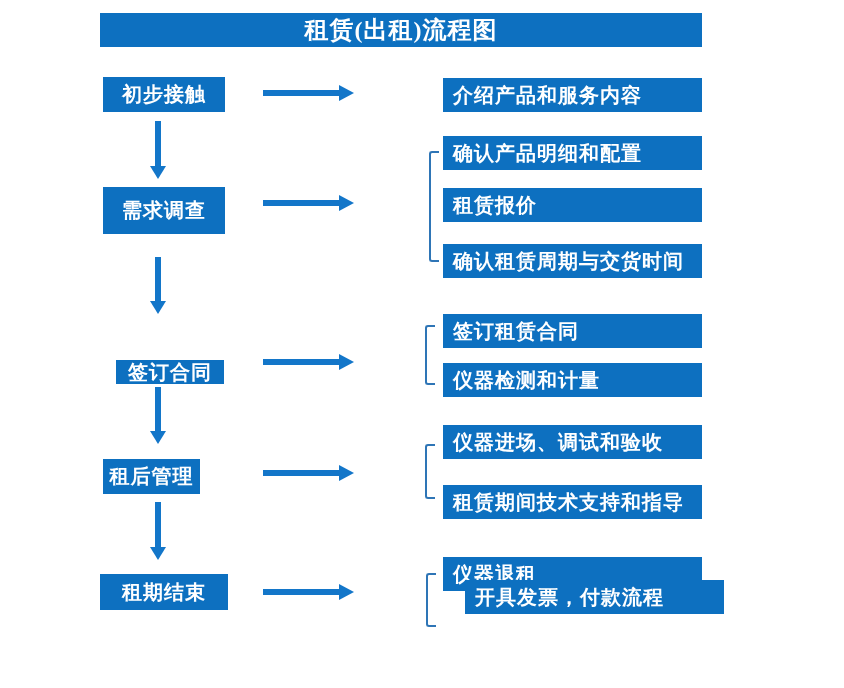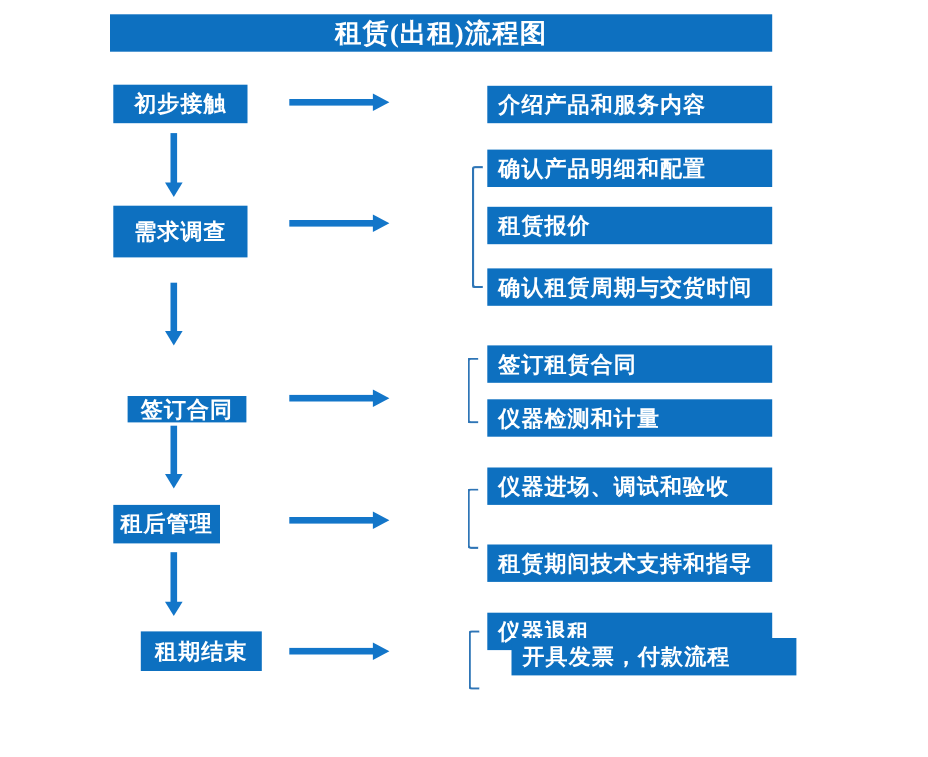--- a/index.html
+++ b/index.html
@@ -48,21 +48,21 @@
 <body>
 
 <div class="canvas">
 
   <div class="banner">租赁(出租)流程图</div>
 
   <div class="box stage" style="left:103px;top:77px;width:122px;height:35px;">初步接触</div>
   <div class="box stage" style="left:103px;top:187px;width:122px;height:47px;">需求调查</div>
   <div class="box stage" style="left:116px;top:344px;width:108px;height:24px;margin-top:16px;">签订合同</div>
   <div class="box stage" style="left:103px;top:459px;width:97px;height:35px;">租后管理</div>
-  <div class="box stage" style="left:100px;top:574px;width:110px;height:36px;margin-left:28px;">租期结束</div>
+  <div class="box stage" style="left:100px;top:574px;width:128px;height:36px;">租期结束</div>
 
   <div class="v-arrow" style="top:121px;height:58px;">
     <div class="shaft"></div>
     <div class="head"></div>
   </div>
   <div class="v-arrow" style="top:257px;height:57px;">
     <div class="shaft"></div>
     <div class="head"></div>
   </div>
   <div class="v-arrow" style="top:387px;height:57px;">
@@ -100,17 +100,17 @@
   <div class="bracket" style="left:425px;top:444px;height:55px;"></div>
   <div class="bracket" style="left:426px;top:573px;height:54px;"></div>
 
   <div class="box output" style="top:78px;text-align:right;">介绍产品和服务内容</div>
   <div class="box output" style="top:136px;">确认产品明细和配置</div>
   <div class="box output" style="top:188px;text-align:right;">租赁报价</div>
   <div class="box output" style="top:244px;">确认租赁周期与交货时间</div>
   <div class="box output" style="top:314px;">签订租赁合同</div>
   <div class="box output" style="top:363px;">仪器检测和计量</div>
   <div class="box output" style="top:425px;">仪器进场、调试和验收</div>
-  <div class="box output" style="top:495px;">租赁期间技术支持和指导</div>
+  <div class="box output" style="top:485px;">租赁期间技术支持和指导</div>
   <div class="box output" style="top:557px;">仪器退租</div>
   <div class="box output" style="top:580px;margin-left:22px;">开具发票，付款流程</div>
 
 </div>
 
 </body></html>

